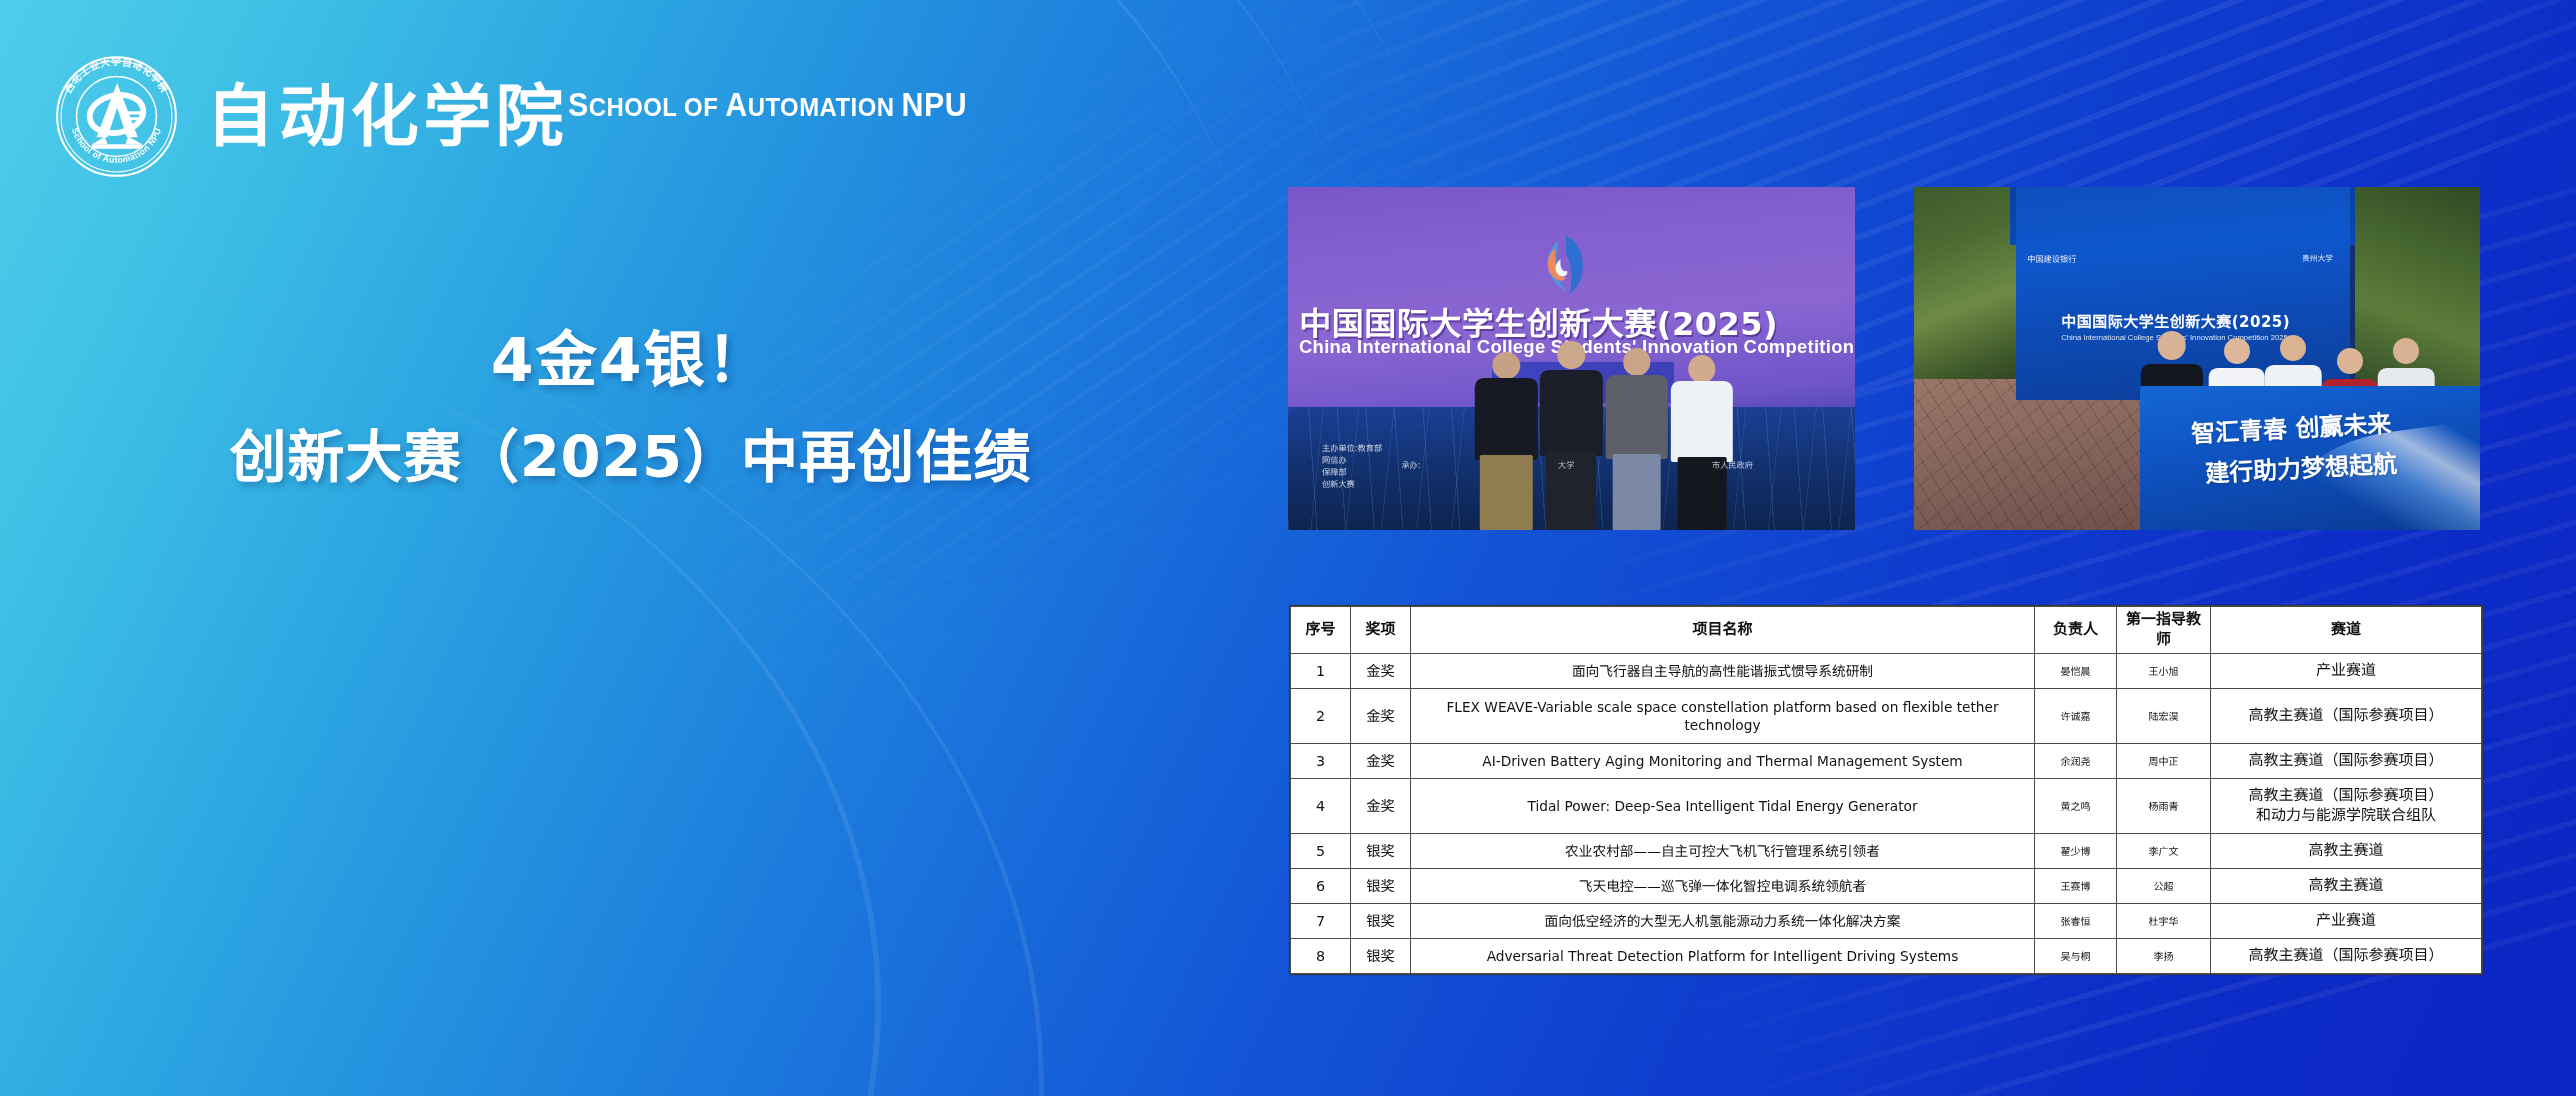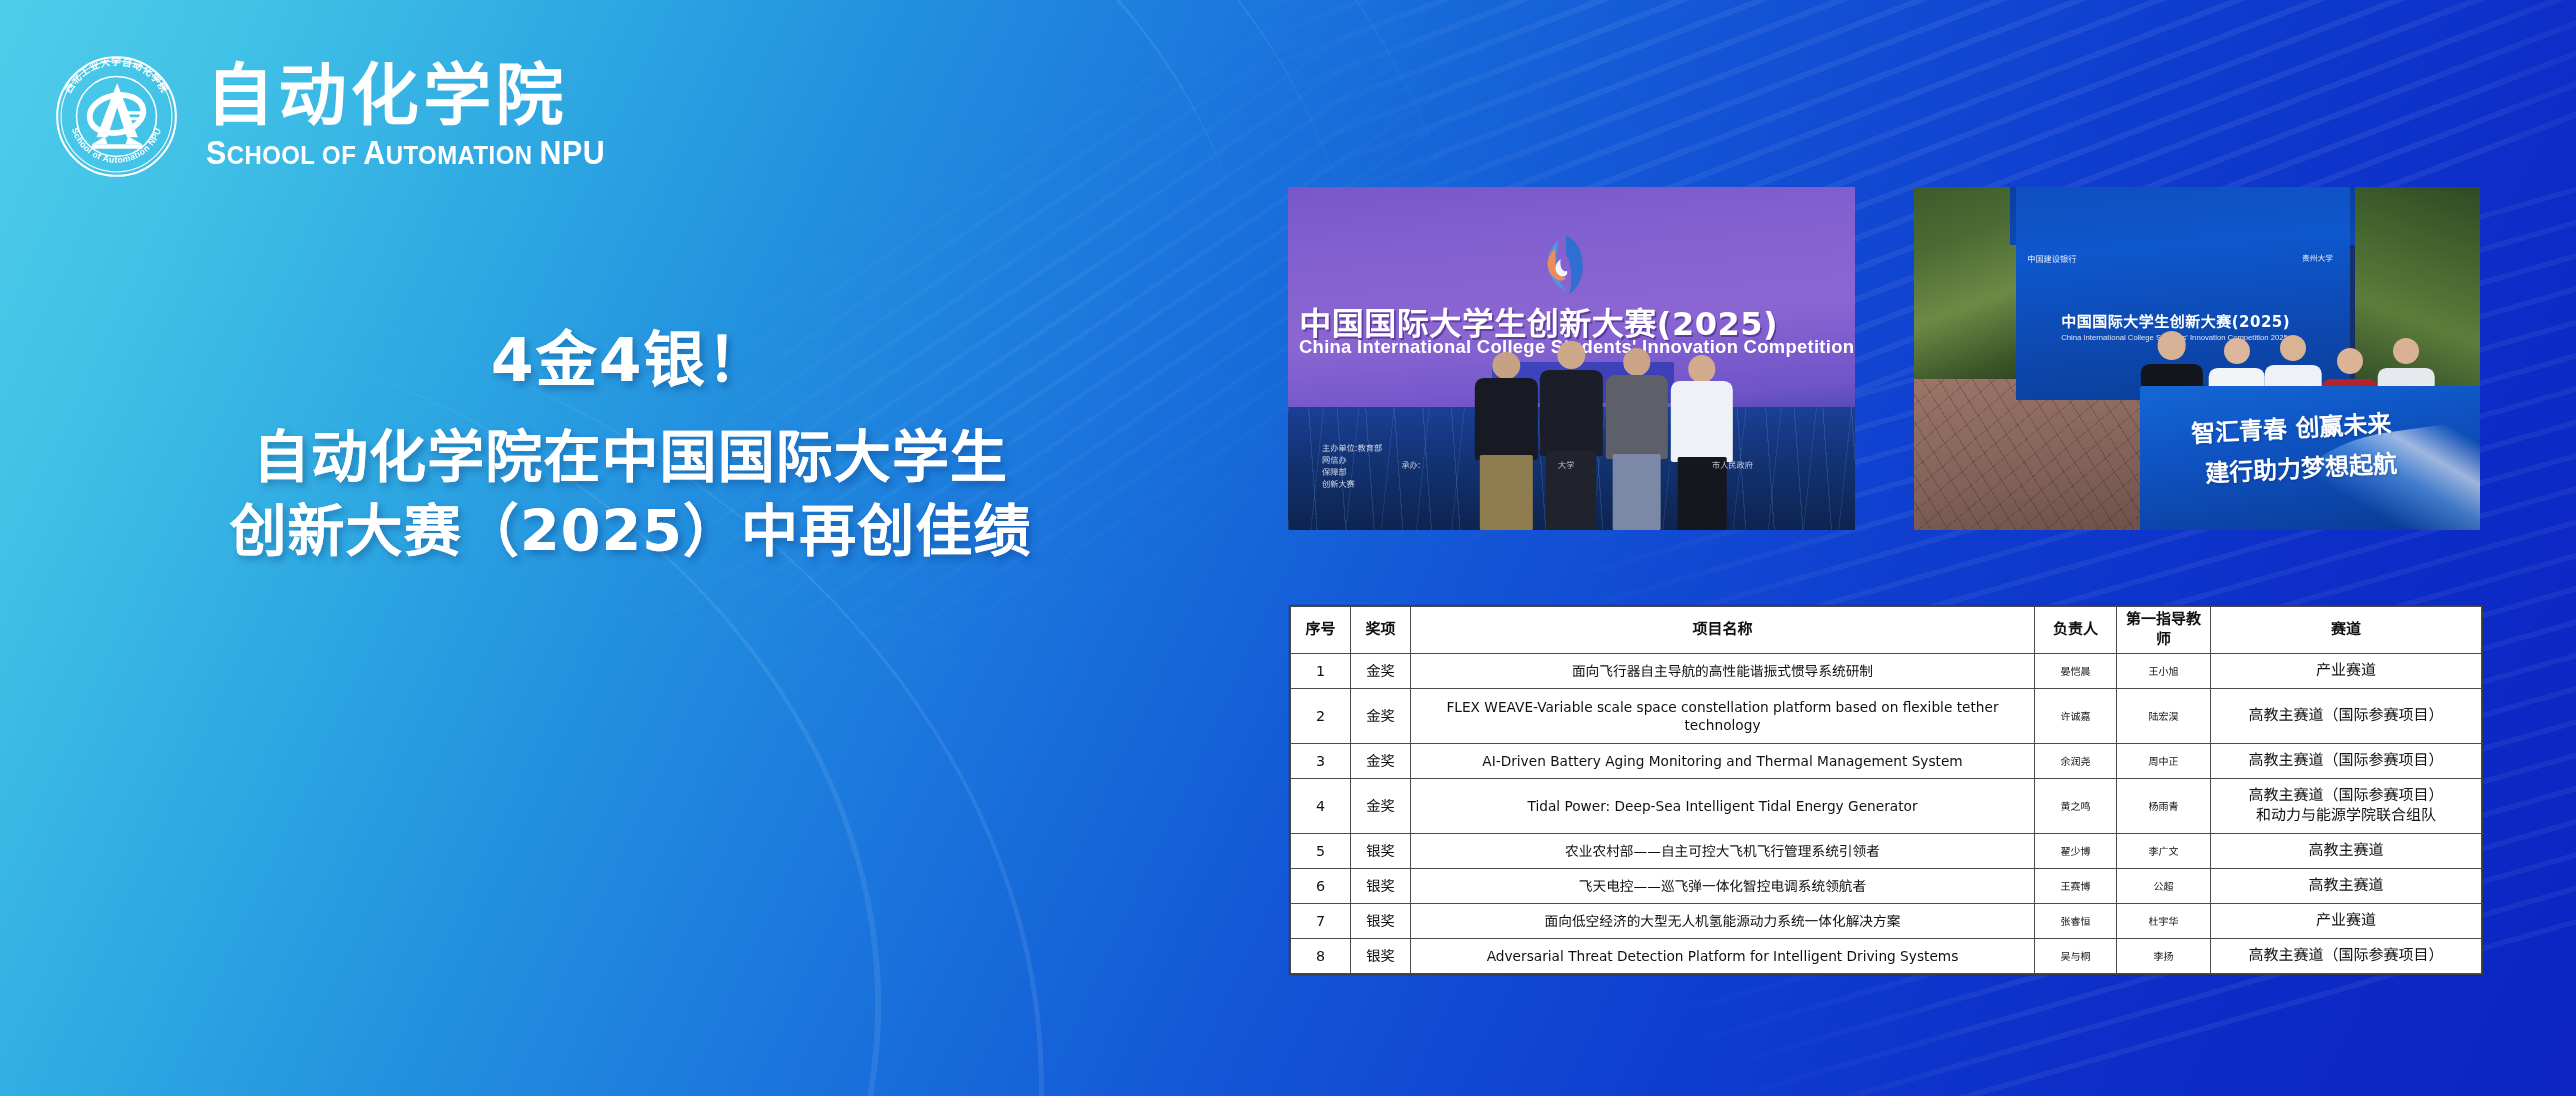--- a/index.html
+++ b/index.html
@@ -58,21 +58,21 @@
        rgba(255,255,255,0.055) 0px, rgba(255,255,255,0.055) 4.4px,
        rgba(255,255,255,0) 4.4px, rgba(255,255,255,0) 25px);
     -webkit-mask-image:radial-gradient(ellipse at 50% 50%, rgba(0,0,0,.9) 10%, rgba(0,0,0,0) 78%);
             mask-image:radial-gradient(ellipse at 50% 50%, rgba(0,0,0,.9) 10%, rgba(0,0,0,0) 78%);
   }
 
   
   #logo-block{position:absolute;left:52px;top:52px;display:flex;align-items:center;gap:25px;}
   .seal{width:129px;height:129px;position:relative;flex:0 0 auto;}
   .seal svg{display:block;width:129px;height:129px;}
-  .wordmark{display:flex;flex-direction:column;justify-content:center;}
+  .wordmark{display:flex;flex-direction:row;justify-content:center;}
   .wm-cn{
     font-size:68px;line-height:1.0;color:#fff;font-weight:700;
     letter-spacing:4.4px;font-family:"DejaVu Sans","Liberation Sans",sans-serif;
     white-space:nowrap;
   }
   .wm-en{
     font-size:26px;line-height:1.05;color:#fff;font-weight:700;
     letter-spacing:0.5px;margin-top:5.5px;white-space:nowrap;
     font-family:"Liberation Sans",sans-serif;
     transform:scaleX(0.92);transform-origin:left center;
@@ -226,21 +226,20 @@
       </svg>
     </div>
     <div class="wordmark">
       <div class="wm-cn">自动化学院</div>
       <div class="wm-en"><span class="cap">S</span><span>CHOOL OF </span><span class="cap">A</span><span>UTOMATION </span><span class="cap">NPU</span></div>
     </div>
   </div>
 
   <div id="headline">
     <div class="hl-line hl-1">4金4银！</div>
-    <div class="hl-line hl-2">自动化学院在中国国际大学生</div>
     <div class="hl-line hl-3">创新大赛（2025）中再创佳绩</div>
   </div>
 
   <div class="photo" id="photo-left">
     <div class="ph-inner">
       <div class="lp-bg"></div>
       <div class="lp-floor"></div>
       <div class="lp-emblem">
         <svg viewBox="0 0 100 120" aria-hidden="true" style="width:100%;height:100%">
           <path d="M50 6 C74 18 84 44 80 74 C78 92 68 106 56 114 C62 92 62 62 50 40 Z" fill="#2f6fd0"></path>

